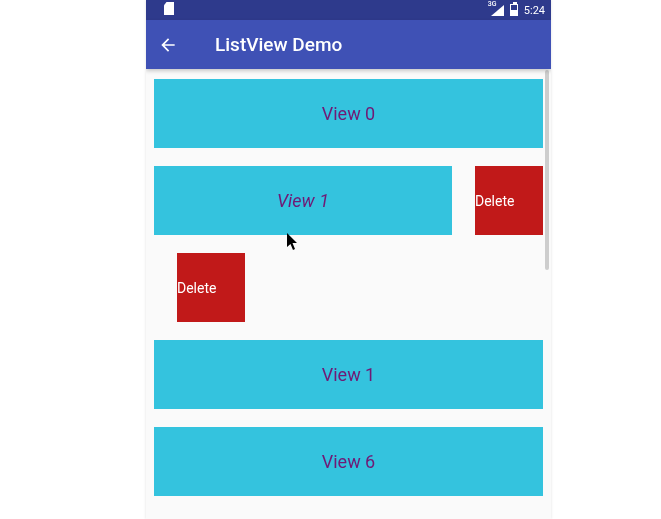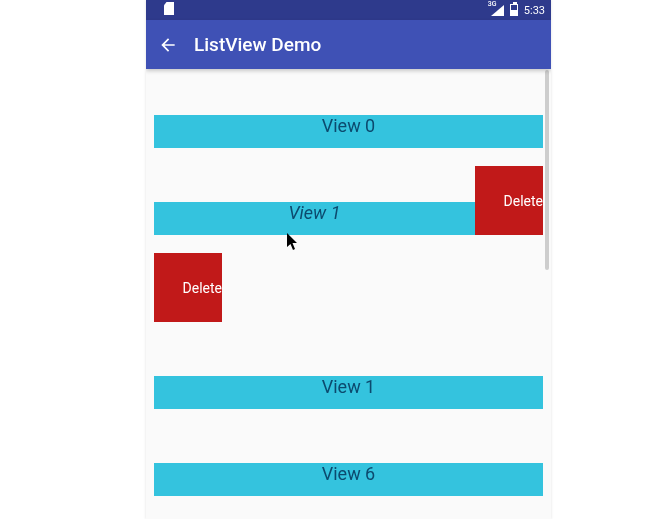--- a/index.html
+++ b/index.html
@@ -101,21 +101,21 @@
       height: 5px;
       background: #ffffff;
     }
     .app-bar {
       height: 49px;
       background: #3f51b5;
       color: #ffffff;
       display: flex;
       align-items: center;
       padding: 0 12px;
-      gap: 16px;
+      gap: 37px;
       box-shadow: 0 2px 4px rgba(0,0,0,0.2);
     }
     .back-arrow {
       width: 20px;
       height: 20px;
       display: inline-flex;
       align-items: center;
       justify-content: center;
       cursor: pointer;
     }
@@ -134,36 +134,37 @@
       height: 69px;
     }
     .row {
       display: flex;
       height: 69px;
       overflow: hidden;
     }
     .cell-main {
       flex: 1 1 auto;
       background: #34c3de;
-      color: #0c4a6e;
+      color: #701a75;
       font-size: 18px;
       display: flex;
+      align-items: center;
       justify-content: center;
       cursor: pointer;
-      margin-top: 36px;
     }
     .cell-action {
       flex: 0 0 68px;
       background: #c11919;
       color: #ffffff;
       font-size: 14px;
       display: flex;
       align-items: center;
-      justify-content: flex-end;
+      justify-content: flex-start;
       cursor: pointer;
+      margin-left: 23px;
     }
     .swiped .cell-main { justify-content: center; font-style: italic; }
     .cursor {
       position: absolute;
       width: 12px;
       height: 18px;
       pointer-events: none;
       z-index: 50;
     }
     .cursor svg { fill: #000000; }
@@ -176,21 +177,21 @@
 
     <div class="status-bar">
       <div class="status-left">
         <span class="sd-icon"></span>
       </div>
       <span class="sig-wrap">
         <span class="sig-label">3G</span>
         <span class="signal-icon"></span>
       </span>
       <span class="battery-icon"></span>
-      <span>5:33</span>
+      <span>5:24</span>
     </div>
 
     <div class="app-bar">
       <span class="back-arrow">
         <svg viewBox="0 0 24 24" width="22" height="22">
             <path d="M20 11H7.83l5.59-5.59L12 4l-8 8 8 8 1.41-1.41L7.83 13H20z"></path>
           </svg>
       </span>
       <span class="app-title">ListView Demo</span>
     </div>

